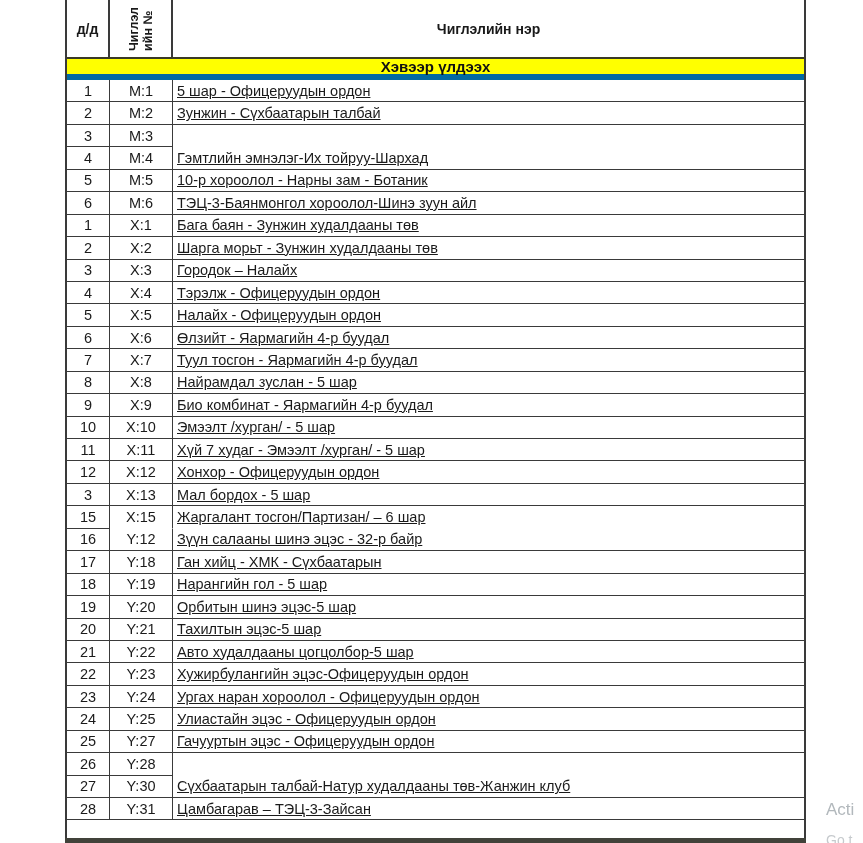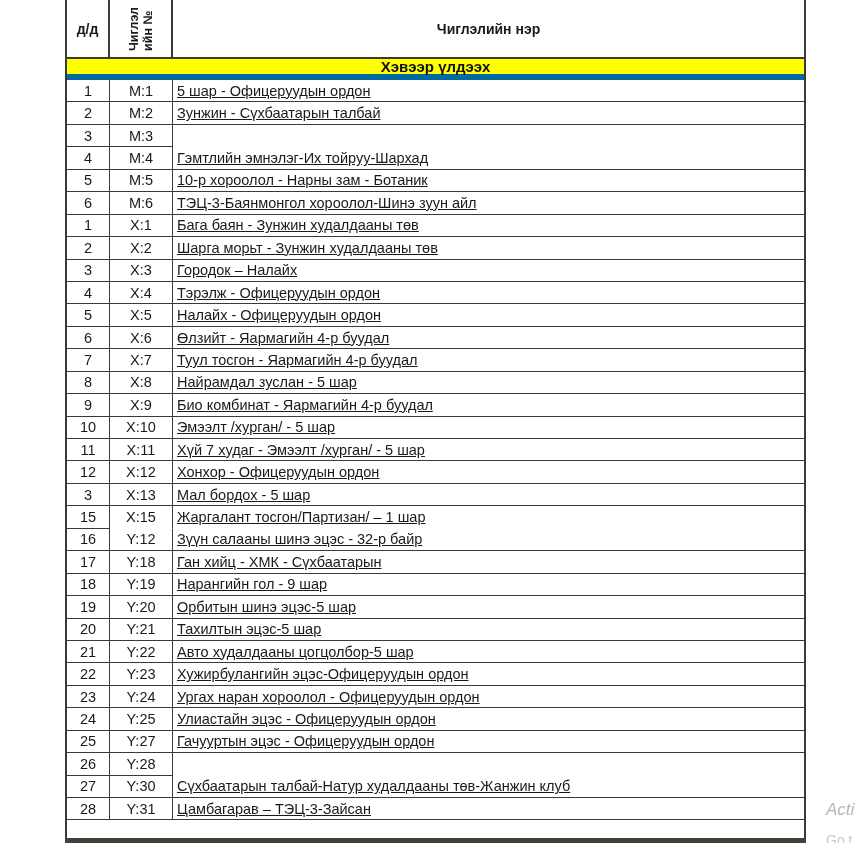--- a/index.html
+++ b/index.html
@@ -113,21 +113,20 @@
     left: 826px;
     top: 800px;
     text-align: left;
     white-space: nowrap;
     pointer-events: none;
   }
   .watermark .wm1 {
     display: block;
     font-size: 17px;
     color: #b2b8bc;
-    font-style: italic;
   }
   .watermark .wm2 {
     display: block;
     margin-top: 12px;
     font-size: 14px;
     color: #c6cacd;
   }
 </style>
 </head>
 <body>
@@ -240,36 +239,36 @@
           <div class="cell cell-name">Хонхор - Офицеруудын ордон</div>
         </div>
         <div class="row">
           <div class="cell cell-num">3</div>
           <div class="cell cell-code">X:13</div>
           <div class="cell cell-name">Мал бордох - 5 шар</div>
         </div>
         <div class="row partial-divider">
           <div class="cell cell-num">15</div>
           <div class="cell cell-code">X:15</div>
-          <div class="cell cell-name">Жаргалант тосгон/Партизан/ – 1 шар</div>
+          <div class="cell cell-name">Жаргалант тосгон/Партизан/ – 6 шар</div>
         </div>
         <div class="row">
           <div class="cell cell-num">16</div>
           <div class="cell cell-code">Y:12</div>
           <div class="cell cell-name">Зүүн салааны шинэ эцэс - 32-р байр</div>
         </div>
         <div class="row">
           <div class="cell cell-num">17</div>
           <div class="cell cell-code">Y:18</div>
           <div class="cell cell-name">Ган хийц - ХМК - Сүхбаатарын</div>
         </div>
         <div class="row">
           <div class="cell cell-num">18</div>
           <div class="cell cell-code">Y:19</div>
-          <div class="cell cell-name">Нарангийн гол - 9 шар</div>
+          <div class="cell cell-name">Нарангийн гол - 5 шар</div>
         </div>
         <div class="row">
           <div class="cell cell-num">19</div>
           <div class="cell cell-code">Y:20</div>
           <div class="cell cell-name">Орбитын шинэ эцэс-5 шар</div>
         </div>
         <div class="row">
           <div class="cell cell-num">20</div>
           <div class="cell cell-code">Y:21</div>
           <div class="cell cell-name">Тахилтын эцэс-5 шар</div>

